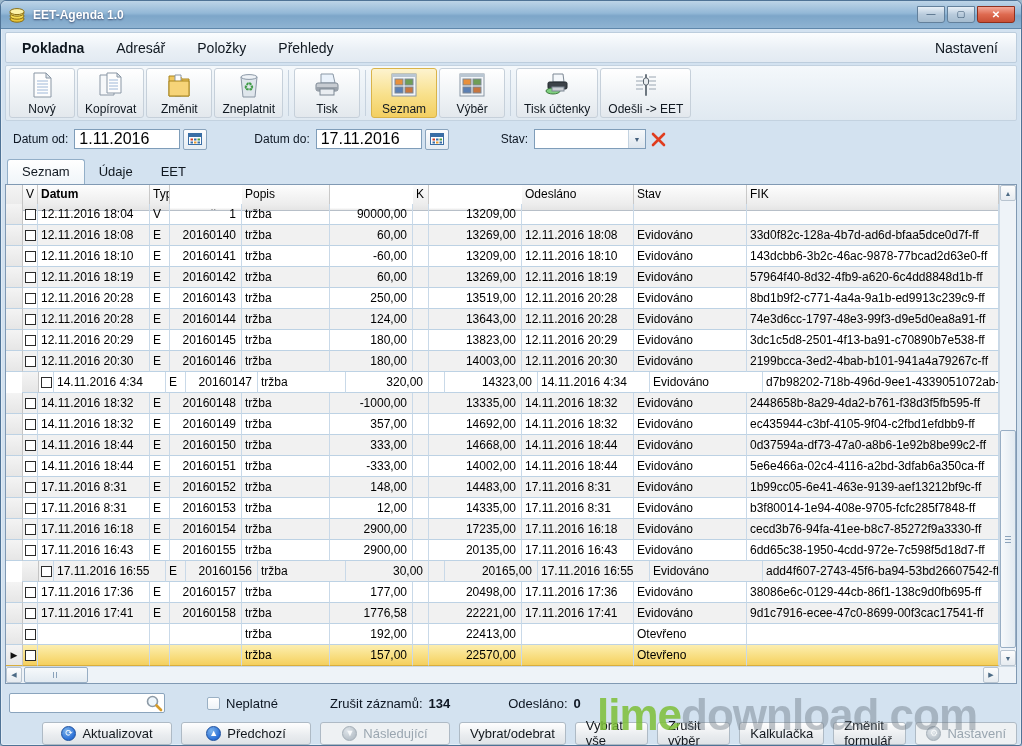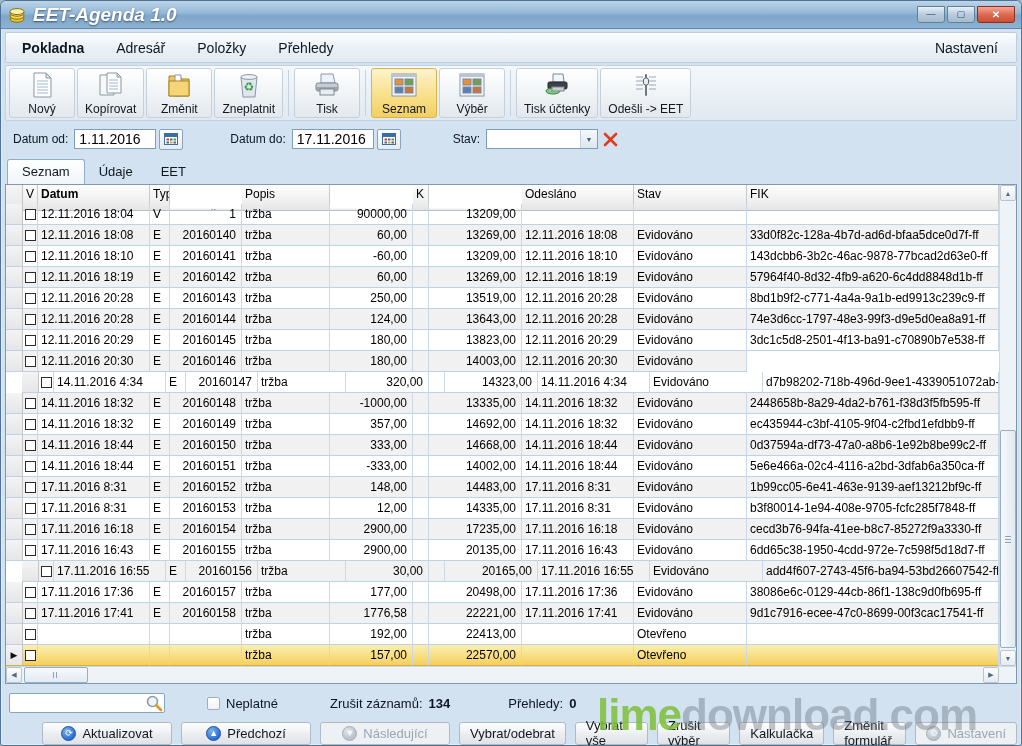--- a/index.html
+++ b/index.html
@@ -8,21 +8,21 @@
 
   .window { position:relative; width:1022px; height:746px; background:#d3e2f0;
     border:1px solid #4f7396; border-radius:6px 6px 3px 3px; overflow:hidden;
     box-shadow: inset 0 0 0 1px rgba(255,255,255,.35); }
 
   
   .titlebar { height:28px; display:flex; align-items:center; padding:0 6px;
     background:linear-gradient(#bdd4e7 0%, #93b8d7 45%, #7da6c9 55%, #8fb3d2 100%);
     border-bottom:1px solid #5f87ab; border-radius:6px 6px 0 0; }
   .app-icon { width:18px; height:18px; margin:0 6px 0 2px; display:inline-block; }
-  .title-text { color:#fff; font-size:19px; font-weight:bold; text-shadow:0 1px 2px rgba(0,0,40,.55);font-style:italic; }
+  .title-text { color:#fff; font-size:12px; font-weight:bold; text-shadow:0 1px 2px rgba(0,0,40,.55); }
   .winbtns { margin-left:auto; display:flex; gap:2px; }
   .winbtn { width:28px; height:17px; border-radius:0 0 3px 3px; border:1px solid #63809b;
     background:linear-gradient(#e8f0f7,#b9cbdc 50%,#a5bccf); color:#33506b; font-size:9px;
     display:flex; align-items:center; justify-content:center; line-height:1; }
   .winbtn.close { background:linear-gradient(#f4a898,#de6a50 50%,#c94f35); border-color:#8e2f1d; color:#fff; font-weight:bold; font-size:10px; width:38px;}
 
   
   .menubar { height:31px; margin:3px 4px 0 4px; display:flex; align-items:center;
     background:linear-gradient(#fbfdfe,#e9eff5 60%,#e2eaf2); border:1px solid #bccddd; border-radius:2px;
     font-size:14px; color:#101820; padding:0 12px; }
@@ -36,21 +36,21 @@
   .tbtn { height:50px; min-width:66px; padding:2px 7px 1px 7px; display:flex; flex-direction:column;
     align-items:center; justify-content:space-between; border:1px solid #c6d0da; border-radius:3px;
     background:linear-gradient(#ffffff,#eef2f5 60%,#e3e8ed); font-size:12px; color:#101820; }
   .tbtn.selected { background:linear-gradient(#fdf3cf,#f8e08a 55%,#f3cf62); border-color:#d9b44a; }
   .tbtn .ticon { height:28px; display:flex; align-items:center; }
   .tsep { width:1px; height:46px; background:#c6d2de; margin:0 3px; }
 
   
   .filterbar { height:30px; margin:3px 4px 0 4px; display:flex; align-items:center; font-size:12px; color:#0d1622; }
   .flabel { margin-right:6px; }
-  .finput { width:82px; height:20px; border:1px solid #7f9db9; background:#fff; font-size:14px;
+  .finput { width:106px; height:20px; border:1px solid #7f9db9; background:#fff; font-size:16px;
     padding:0 4px; font-family:"Liberation Sans", sans-serif; }
   .calbtn { width:24px; height:21px; margin-left:3px; border:1px solid #8aa4bd; border-radius:2px;
     background:linear-gradient(#fdfdfe,#e4ecf3); display:flex; align-items:center; justify-content:center; }
   .combo { width:112px; height:20px; border:1px solid #7f9db9; background:#fff; display:flex; align-items:center; }
   .combo .val { flex:1; padding:0 4px; font-size:12px; }
   .combo .arrow { width:17px; height:18px; border-left:1px solid #c3d2e0;
     background:linear-gradient(#f6f9fb,#dde6ee); display:flex; align-items:center; justify-content:center;
     font-size:7px; color:#44607c; }
   .clearx { margin-left:4px; display:flex; align-items:center; }
 
@@ -435,20 +435,21 @@
           <div class="cell" style="padding: 3px 0px 0px 1px;"><span class="cb"></span></div>
           <div class="cell">12.11.2016 20:30</div>
           <div class="cell">E</div>
           <div class="cell num">20160146</div>
           <div class="cell">tržba</div>
           <div class="cell num">180,00</div>
           <div class="cell"></div>
           <div class="cell num">14003,00</div>
           <div class="cell">12.11.2016 20:30</div>
           <div class="cell">Evidováno</div>
+          <div class="cell">2199bcca-3ed2-4bab-b101-941a4a79267c-ff</div>
         </div>
         <div class="trow" style="grid-template-columns: 17px 15px 112px 20px 72px 88px 83px 16px 93px 112px 113px minmax(0px, 1fr); padding-left: 16px;">
           <div class="cell selcol"></div>
           <div class="cell" style="padding: 3px 0px 0px 1px;"><span class="cb"></span></div>
           <div class="cell">14.11.2016 4:34</div>
           <div class="cell">E</div>
           <div class="cell num">20160147</div>
           <div class="cell">tržba</div>
           <div class="cell num">320,00</div>
           <div class="cell"></div>
@@ -671,21 +672,21 @@
           <svg width="18" height="18" viewBox="0 0 18 18">
               <circle cx="7.5" cy="7.5" r="5" fill="#eef6fc" stroke="#8d9aa6" stroke-width="1.6"></circle>
               <path d="M11.5 11.5l4.5 4.5" stroke="#d79b28" stroke-width="2.6" stroke-linecap="round"></path>
             </svg>
         </span>
       </span>
       <span class="chk"></span>
       <span class="slabel">Neplatné</span>
       <span class="slabel statgap1">Zrušit záznamů:</span>
       <span class="scount">134</span>
-      <span class="slabel" style="margin-left:32px">Přehledy:</span>
+      <span class="slabel" style="margin-left:32px">Odesláno:</span>
       <span class="scount">0</span>
     </div>
     <div class="buttonrow">
       <div class="fbtn w">
         <span class="circle-ico blue">⟳</span>
         <span>Aktualizovat</span>
       </div>
       <div class="fbtn w">
         <span class="circle-ico blue">▲</span>
         <span>Předchozí</span>

